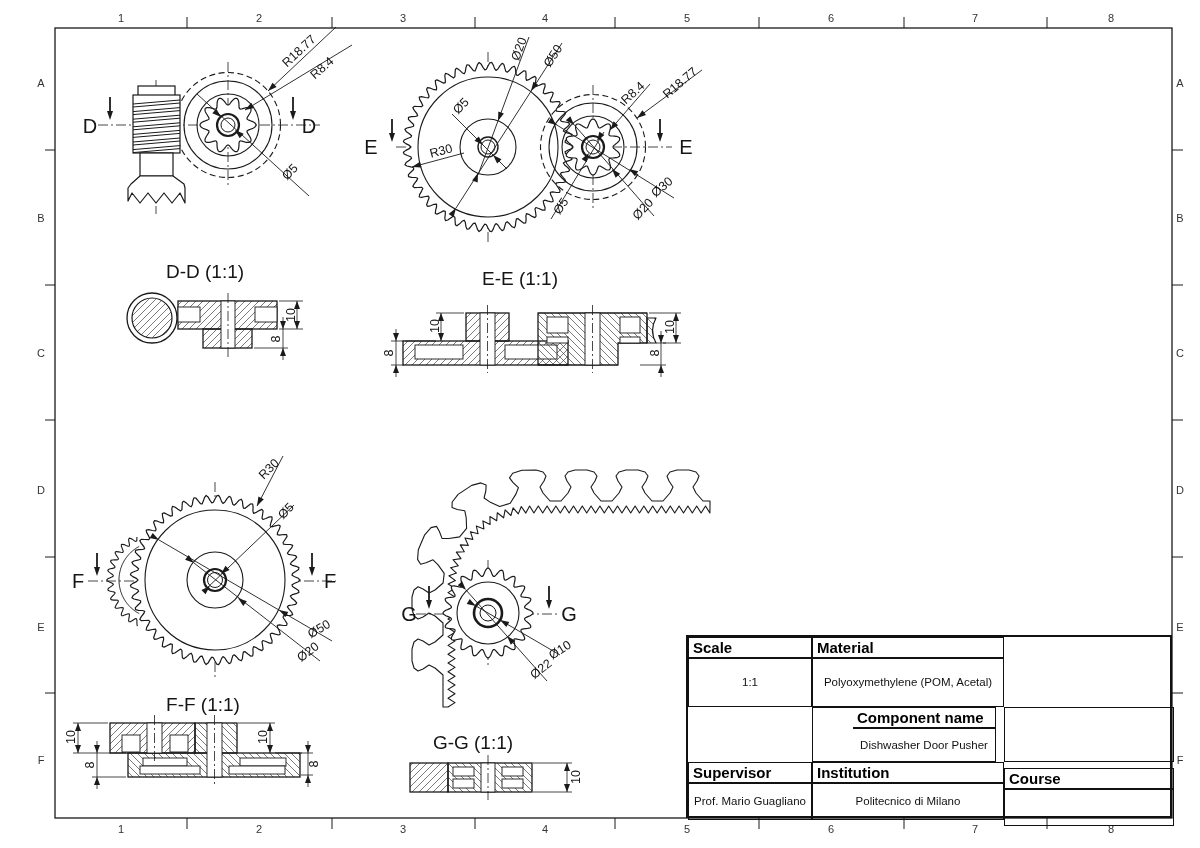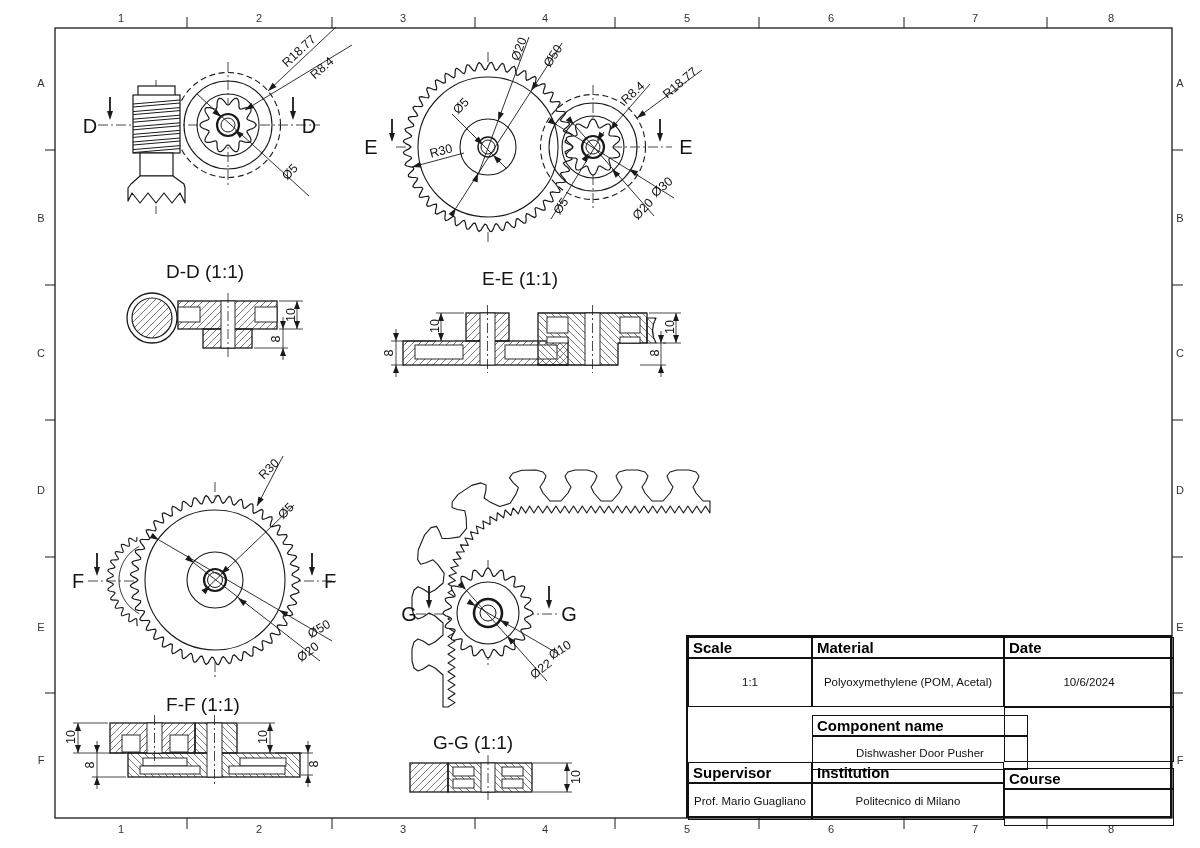--- a/index.html
+++ b/index.html
@@ -376,25 +376,21 @@
 
   <div class="tb" style="left:686px;top:635px;width:486px;height:183px;">
     <div class="tb-cell" style="left:0px;top:0px;width:124px;height:70px;">
       <div class="tb-lab">Scale</div>
       <div class="tb-val">1:1</div>
     </div>
     <div class="tb-cell" style="left:124px;top:0px;width:192px;height:70px;">
       <div class="tb-lab">Material</div>
       <div class="tb-val">Polyoxymethylene (POM, Acetal)</div>
     </div>
-    <div class="tb-cell" style="left:316px;top:0px;width:170px;height:70px;">
-      <div class="tb-lab">Date</div>
-      <div class="tb-val">10/6/2024</div>
-    </div>
-    <div class="tb-cell" style="left:124px;top:78px;width:216px;height:55px;">
+    <div class="tb-cell" style="left:124px;top:70px;width:184px;height:55px;padding-left:40px;">
       <div class="tb-lab">Component name</div>
       <div class="tb-val">Dishwasher Door Pusher</div>
     </div>
     <div class="tb-cell" style="left:316px;top:70px;width:170px;height:55px;"></div>
     <div class="tb-cell" style="left:124px;top:125px;width:192px;height:58px;">
       <div class="tb-lab">Institution</div>
       <div class="tb-val">Politecnico di Milano</div>
     </div>
     <div class="tb-cell" style="left:0px;top:125px;width:124px;height:58px;">
       <div class="tb-lab">Supervisor</div>

